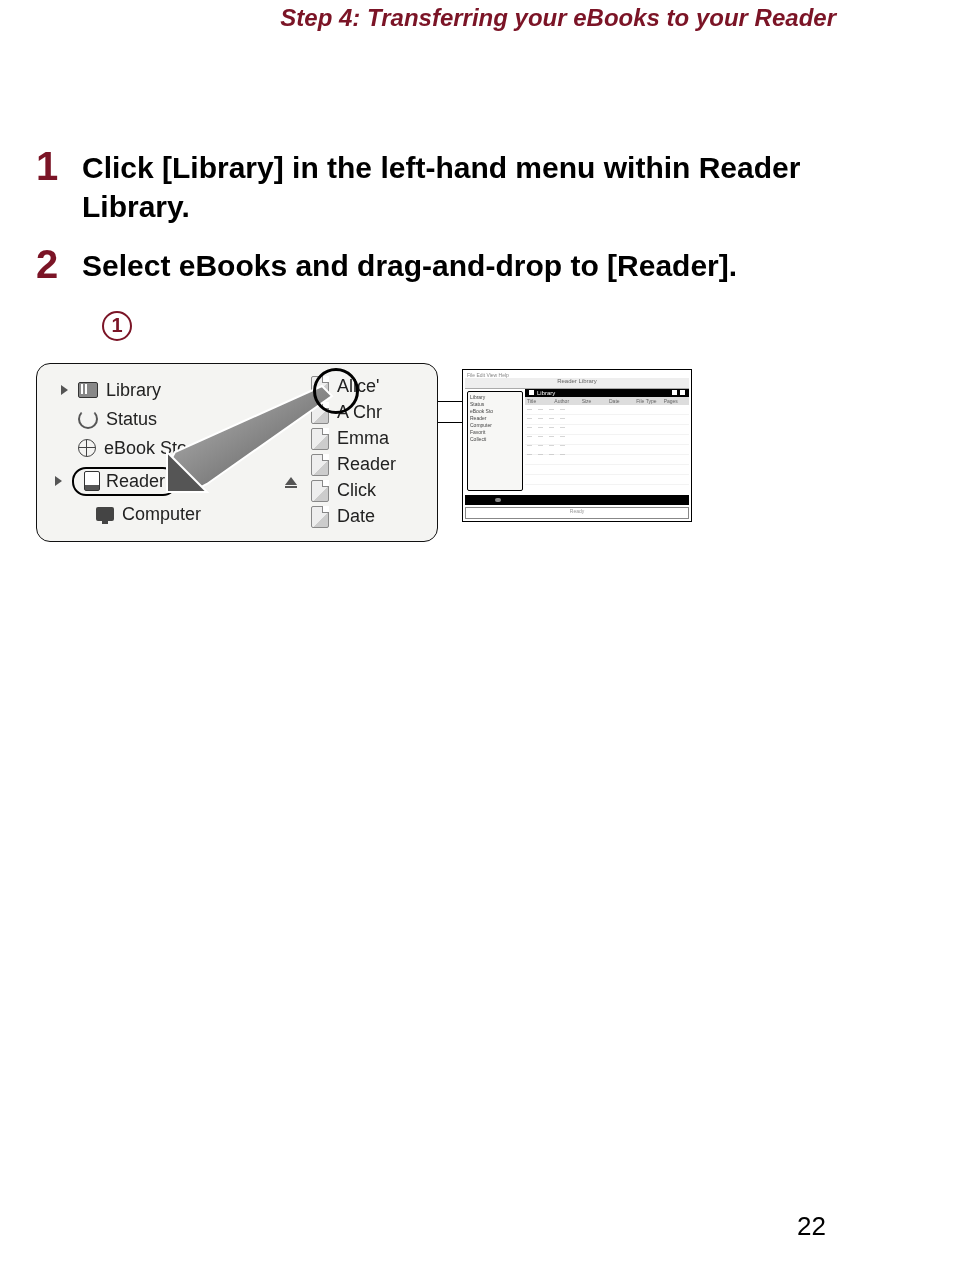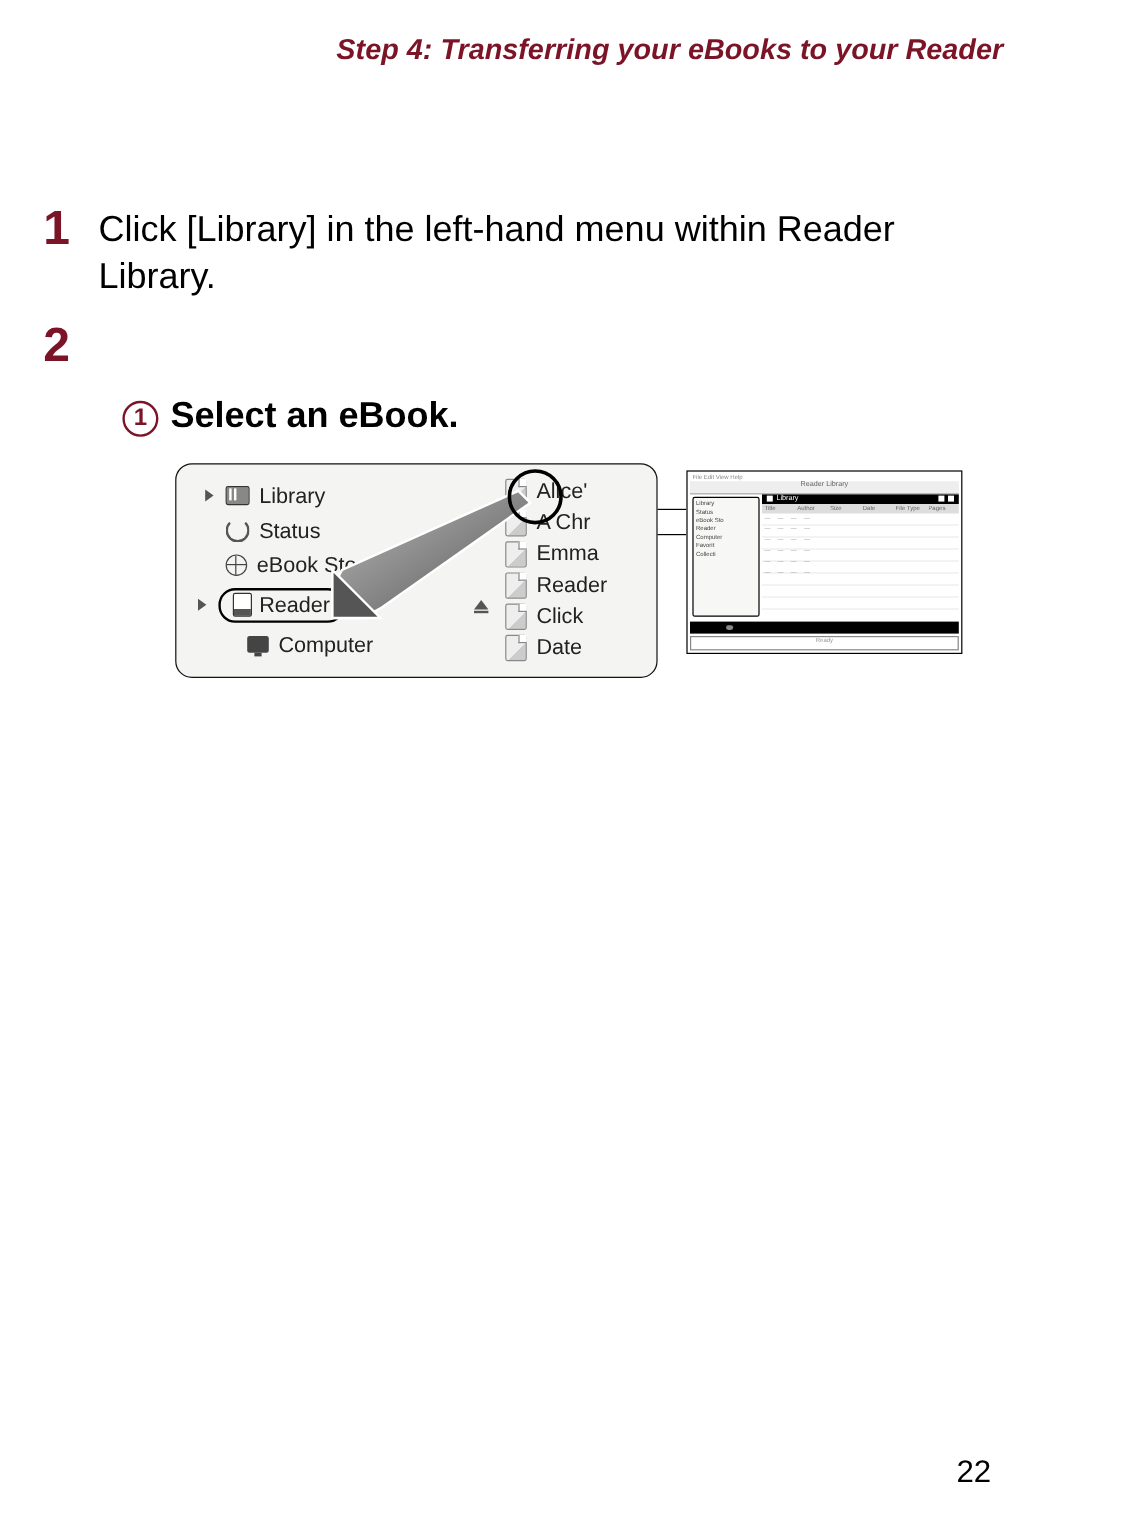--- a/index.html
+++ b/index.html
@@ -9,21 +9,21 @@
     height: 1270px;
     background: #fff;
     font-family: "Myriad Pro", "Segoe UI", Arial, sans-serif;
     color: #000;
   }
   .page {
     position: relative;
     width: 872px;
     height: 1270px;
     box-sizing: border-box;
-    padding: 28px 36px 0 36px;
+    padding: 4px 36px 0 36px;
   }
   .running-header {
     text-align: right;
     font-style: italic;
     font-weight: 700;
     font-size: 24px;
     color: #7b1426;
     margin-bottom: 6px;
   }
   h1.title {
@@ -46,21 +46,21 @@
     font-weight: 700;
     font-size: 40px;
     line-height: 1;
     width: 46px;
     flex: 0 0 46px;
     text-align: left;
     margin-top: -2px;
   }
   .step .step-body {
     font-size: 30px;
-    font-weight: 400;
+    font-weight: 700;
     line-height: 1.3;
   }
 
   .substep {
     display: flex;
     align-items: flex-start;
     margin-left: 66px;
     margin-top: 22px;
   }
   .circle-num {
@@ -88,21 +88,20 @@
   .substep .sub-desc {
     font-weight: 400;
     margin-top: 4px;
     line-height: 1.35;
   }
 
   
   .figure-row {
     display: flex;
     align-items: flex-start;
-    margin-left: 110px;
     margin-top: 22px;
   }
   .app-shot {
     width: 400px;
     border: 1.5px solid #111;
     border-radius: 14px;
     background: #f4f4f2;
     overflow: hidden;
     position: relative;
     padding: 8px 0 8px 0;
@@ -253,26 +252,26 @@
 
   <div class="steps">
 
     <div class="step">
       <div class="num">1</div>
       <div class="step-body">Click [Library] in the left-hand menu within Reader Library.</div>
     </div>
 
     <div class="step">
       <div class="num">2</div>
+      <div class="step-body">Select eBooks and drag-and-drop to [Reader].</div>
     </div>
 
     <div class="substep">
       <div class="circle-num">1</div>
       <div class="sub-body">
-        <div class="sub-head">Select an eBook.</div>
       </div>
     </div>
 
     <div class="figure-row">
 
       <div class="app-shot">
         <div class="app-inner">
 
           <div class="sidebar">
             <div class="side-item">

